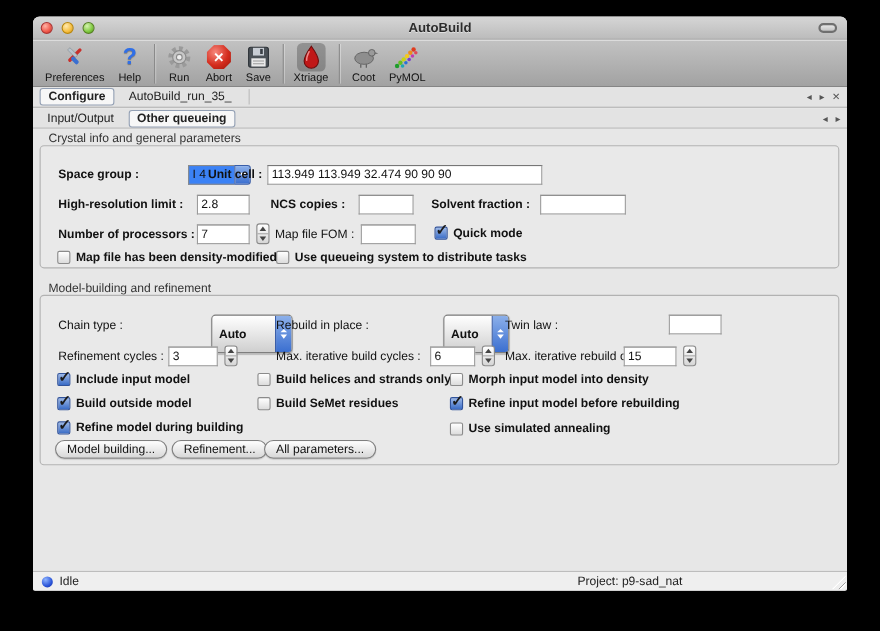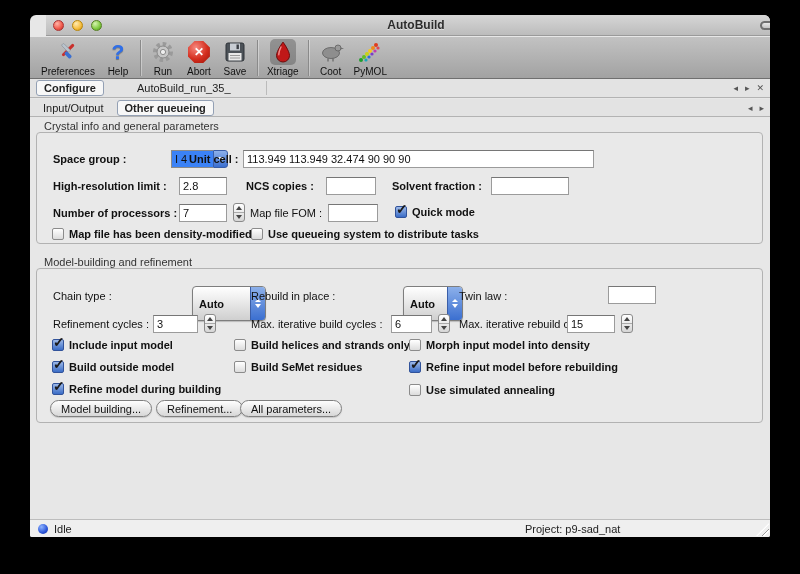--- a/index.html
+++ b/index.html
@@ -6,21 +6,21 @@
   html,body { width:800px; height:574px; background:#000; font-family:"Liberation Sans", sans-serif; overflow:hidden; }
   #stage { position:relative; width:800px; height:574px; background:#000; }
 
   
   .window { position:absolute; left:30px; top:15px; width:740px; height:522px;
     background:#e7e7e7; border-radius:6px 6px 2px 2px; overflow:hidden;
     box-shadow:0 10px 28px rgba(0,0,0,.8); }
 
   
   .titlebar { position:absolute; left:0; top:0; width:740px; height:21px;
-    background:linear-gradient(#d6d6d6,#bcbcbc); border-bottom:1px solid #9a9a9a;margin-left:16px; }
+    background:linear-gradient(#d6d6d6,#bcbcbc); border-bottom:1px solid #9a9a9a; }
   .titlebar .title { position:absolute; left:0; right:0; top:3px; text-align:center;
     font-size:12px; font-weight:bold; color:#2c2c2c; text-shadow:0 1px 0 rgba(255,255,255,.5); }
   .lights { position:absolute; left:7px; top:5px; display:flex; gap:8px; }
   .light { width:11px; height:11px; border-radius:50%; }
   .light.red { background:radial-gradient(circle at 35% 30%, #ffb3a6, #f0584a 60%, #b23328); border:1px solid #a33; }
   .light.yellow { background:radial-gradient(circle at 35% 30%, #ffeab0, #f6bd3e 60%, #c08a14); border:1px solid #b8860b; }
   .light.green { background:radial-gradient(circle at 35% 30%, #d6f3b0, #7fc93f 60%, #4f8f1f); border:1px solid #567f24; }
   .pillbtn { position:absolute; right:9px; top:6px; width:17px; height:9px; border-radius:5px;
     border:2px solid #6f6f6f; background:linear-gradient(#e7e7e7,#c2c2c2); }
 
@@ -34,21 +34,21 @@
   .toollabel { font-size:10px; color:#111; margin-top:1px; white-space:nowrap; }
   .toolsep { width:1px; height:36px; background:#8a8a8a; margin:1px 4px 0 4px; box-shadow:1px 0 0 rgba(255,255,255,.35); }
   .qmark { font-size:21px; font-weight:bold; color:#2f6fe8; text-shadow:0 1px 1px rgba(0,0,0,.35); line-height:22px; }
   .octagon { width:22px; height:22px; background:radial-gradient(circle at 35% 30%, #f7887d, #d42d1e 55%, #9c1408);
     clip-path:polygon(30% 0,70% 0,100% 30%,100% 70%,70% 100%,30% 100%,0 70%,0 30%);
     display:flex; align-items:center; justify-content:center; color:#fff; font-weight:bold; font-size:12px; }
 
   
   .tabrow { position:absolute; left:0; width:740px; background:#e3e3e3; border-bottom:1px solid #b3b3b3;
     display:flex; align-items:center; font-size:11px; color:#222; }
-  .tabrow1 { top:64px; height:19px;gap:20px; }
+  .tabrow1 { top:64px; height:19px; }
   .tabrow2 { top:84px; height:18px; }
   .tab { padding:1px 7px; margin-left:6px; white-space:nowrap; }
   .tab.selected { font-weight:bold; background:#f7f7f7; border:1px solid #93a0b4; border-radius:3px; }
   .tabsep { width:1px; height:14px; background:#bbb; margin-left:8px; }
   .navarrows { position:absolute; right:6px; top:0; bottom:0; display:flex; align-items:center; gap:7px;
     font-size:9px; color:#555; }
 
   
   .content { position:absolute; left:0; top:102px; width:740px; height:402px; background:#e7e7e7; }
   .groupbox-label { position:absolute; font-size:11px; color:#333; }
@@ -243,21 +243,21 @@
       <div class="groupbox" style="left:6px; top:15px; width:727px; height:112px;">
 
         <div class="flabel b" style="left:16px; top:20px;">Space group :</div>
         <div class="combo" style="left:86px; top:17px;">
           <input class="cval" readonly="" value="I 4" style="">
           <div class="cbtn">
               <div class="tri-dn-w"></div>
             </div>
         </div>
         <div class="flabel b" style="left:152px; top:20px;">Unit cell :</div>
-        <input class="tfield" style="left: 206px; top: 17px; width: 351px;" readonly="" value="113.949 113.949 32.474 90 90 90">
+        <input class="tfield" style="left: 206px; top: 17px; width: 250px;" readonly="" value="113.949 113.949 32.474 90 90 90">
 
         <div class="flabel b" style="left:16px; top:47px;">High-resolution limit :</div>
         <input class="tfield" style="left: 142px; top: 44px; width: 48px;" readonly="" value="2.8">
         <div class="flabel b" style="left:209px; top:47px;">NCS copies :</div>
         <input class="tfield" style="left: 289px; top: 44px; width: 50px;" readonly="" value="">
         <div class="flabel b" style="left:355px; top:47px;">Solvent fraction :</div>
         <input class="tfield" style="left: 454px; top: 44px; width: 78px;" readonly="" value="">
 
         <div class="flabel b" style="left:16px; top:74px;">Number of processors :</div>
         <input class="tfield" style="left: 142px; top: 71px; width: 48px;" readonly="" value="7">

